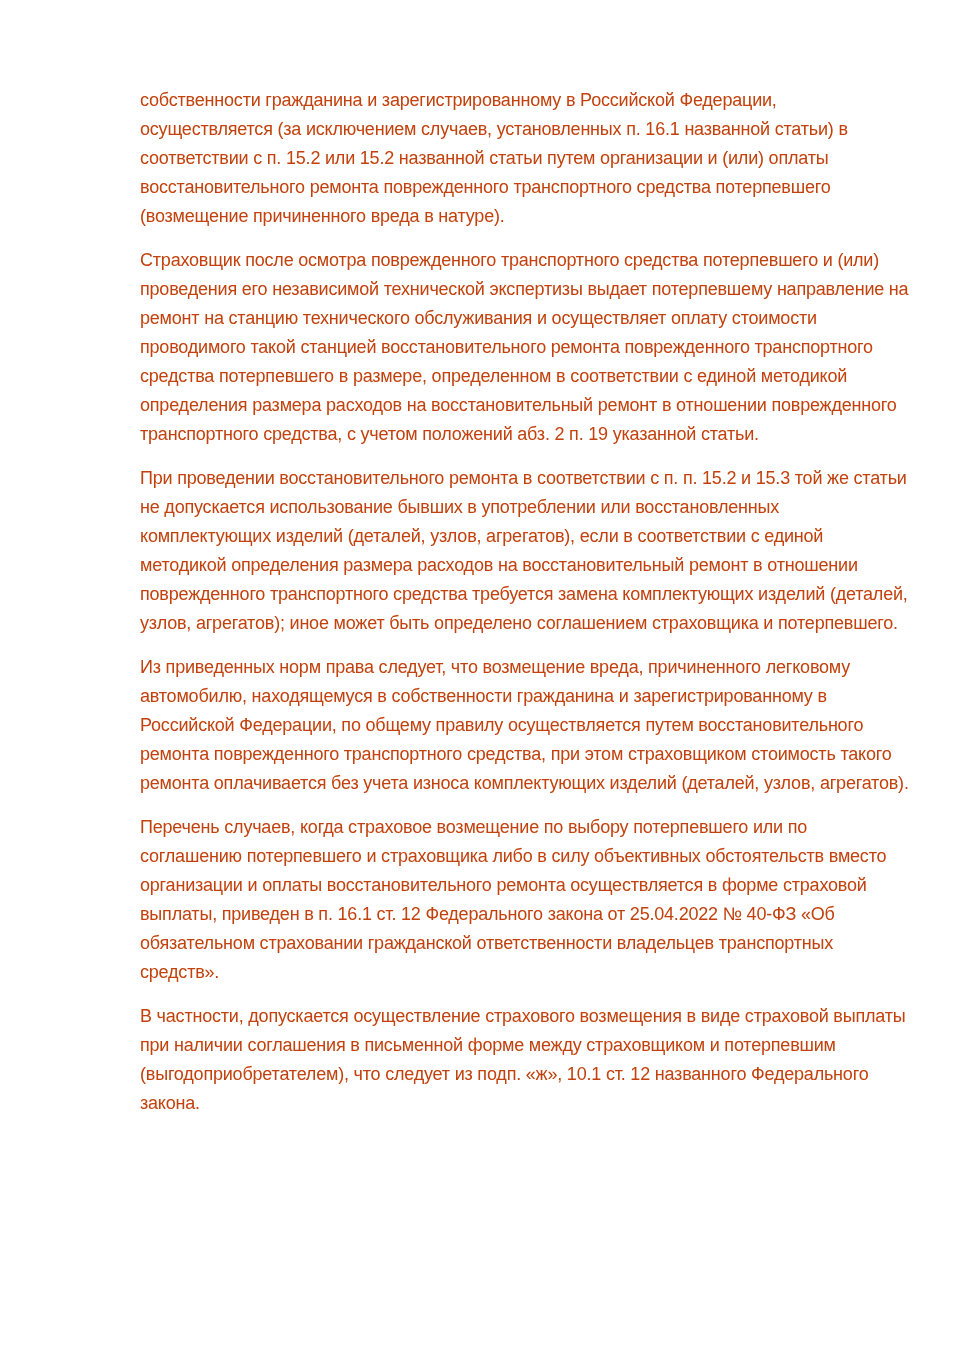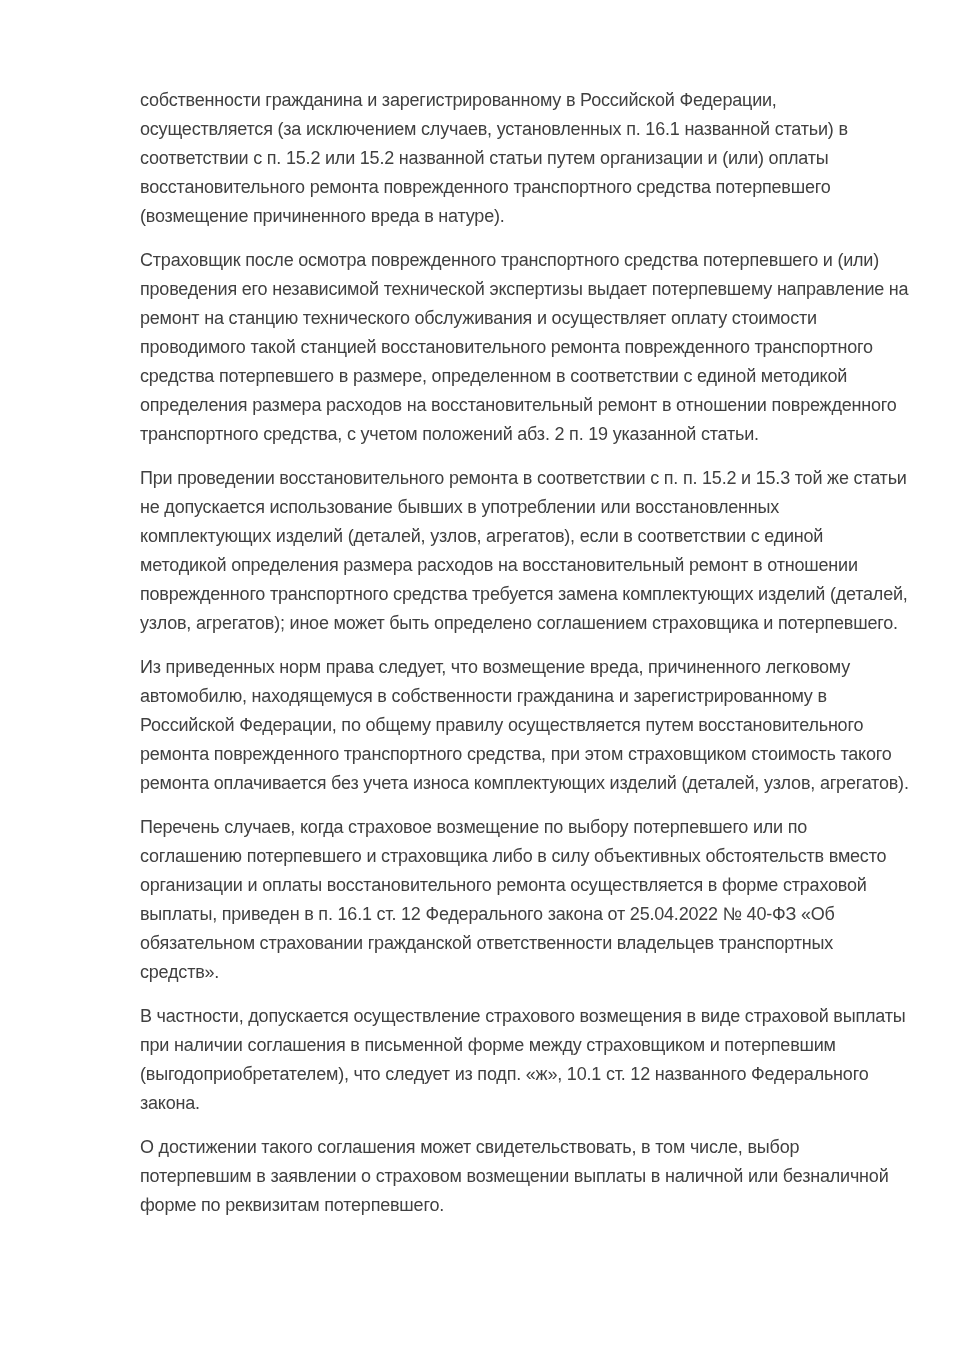--- a/index.html
+++ b/index.html
@@ -17,32 +17,31 @@
     width: 967px;
     min-height: 1372px;
     padding: 86px 57px 40px 140px;
     background: #ffffff;
   }
   .para {
     font-family: "Liberation Sans", sans-serif;
     font-size: 18px;
     line-height: 29px;
     letter-spacing: -0.2px;
-    color: #404040;
+    color: #c2410c;
     margin: 0 0 15px 0;
     text-align: left;
   }
   .para:last-child {
     margin-bottom: 0;
   }
 </style>
 </head>
 <body>
 
 <div class="page">
   <p class="para">собственности гражданина и зарегистрированному в Российской Федерации, осуществляется (за исключением случаев, установленных п. 16.1 названной статьи) в соответствии с п. 15.2 или 15.2 названной статьи путем организации и (или) оплаты восстановительного ремонта поврежденного транспортного средства потерпевшего (возмещение причиненного вреда в натуре).</p>
   <p class="para">Страховщик после осмотра поврежденного транспортного средства потерпевшего и (или) проведения его независимой технической экспертизы выдает потерпевшему направление на ремонт на станцию технического обслуживания и осуществляет оплату стоимости проводимого такой станцией восстановительного ремонта поврежденного транспортного средства потерпевшего в размере, определенном в соответствии с единой методикой определения размера расходов на восстановительный ремонт в отношении поврежденного транспортного средства, с учетом положений абз. 2 п. 19 указанной статьи.</p>
   <p class="para">При проведении восстановительного ремонта в соответствии с п. п. 15.2 и 15.3 той же статьи не допускается использование бывших в употреблении или восстановленных комплектующих изделий (деталей, узлов, агрегатов), если в соответствии с единой методикой определения размера расходов на восстановительный ремонт в отношении поврежденного транспортного средства требуется замена комплектующих изделий (деталей, узлов, агрегатов); иное может быть определено соглашением страховщика и потерпевшего.</p>
   <p class="para">Из приведенных норм права следует, что возмещение вреда, причиненного легковому автомобилю, находящемуся в собственности гражданина и зарегистрированному в Российской Федерации, по общему правилу осуществляется путем восстановительного ремонта поврежденного транспортного средства, при этом страховщиком стоимость такого ремонта оплачивается без учета износа комплектующих изделий (деталей, узлов, агрегатов).</p>
   <p class="para">Перечень случаев, когда страховое возмещение по выбору потерпевшего или по соглашению потерпевшего и страховщика либо в силу объективных обстоятельств вместо организации и оплаты восстановительного ремонта осуществляется в форме страховой выплаты, приведен в п. 16.1 ст. 12 Федерального закона от 25.04.2022 № 40-ФЗ «Об обязательном страховании гражданской ответственности владельцев транспортных средств».</p>
   <p class="para">В частности, допускается осуществление страхового возмещения в виде страховой выплаты при наличии соглашения в письменной форме между страховщиком и потерпевшим (выгодоприобретателем), что следует из подп. «ж», 10.1 ст. 12 названного Федерального закона.</p>
-  <p class="para">О достижении такого соглашения может свидетельствовать, в том числе, выбор потерпевшим в заявлении о страховом возмещении выплаты в наличной или безналичной форме по реквизитам потерпевшего.</p>
 </div>
 
 </body></html>

